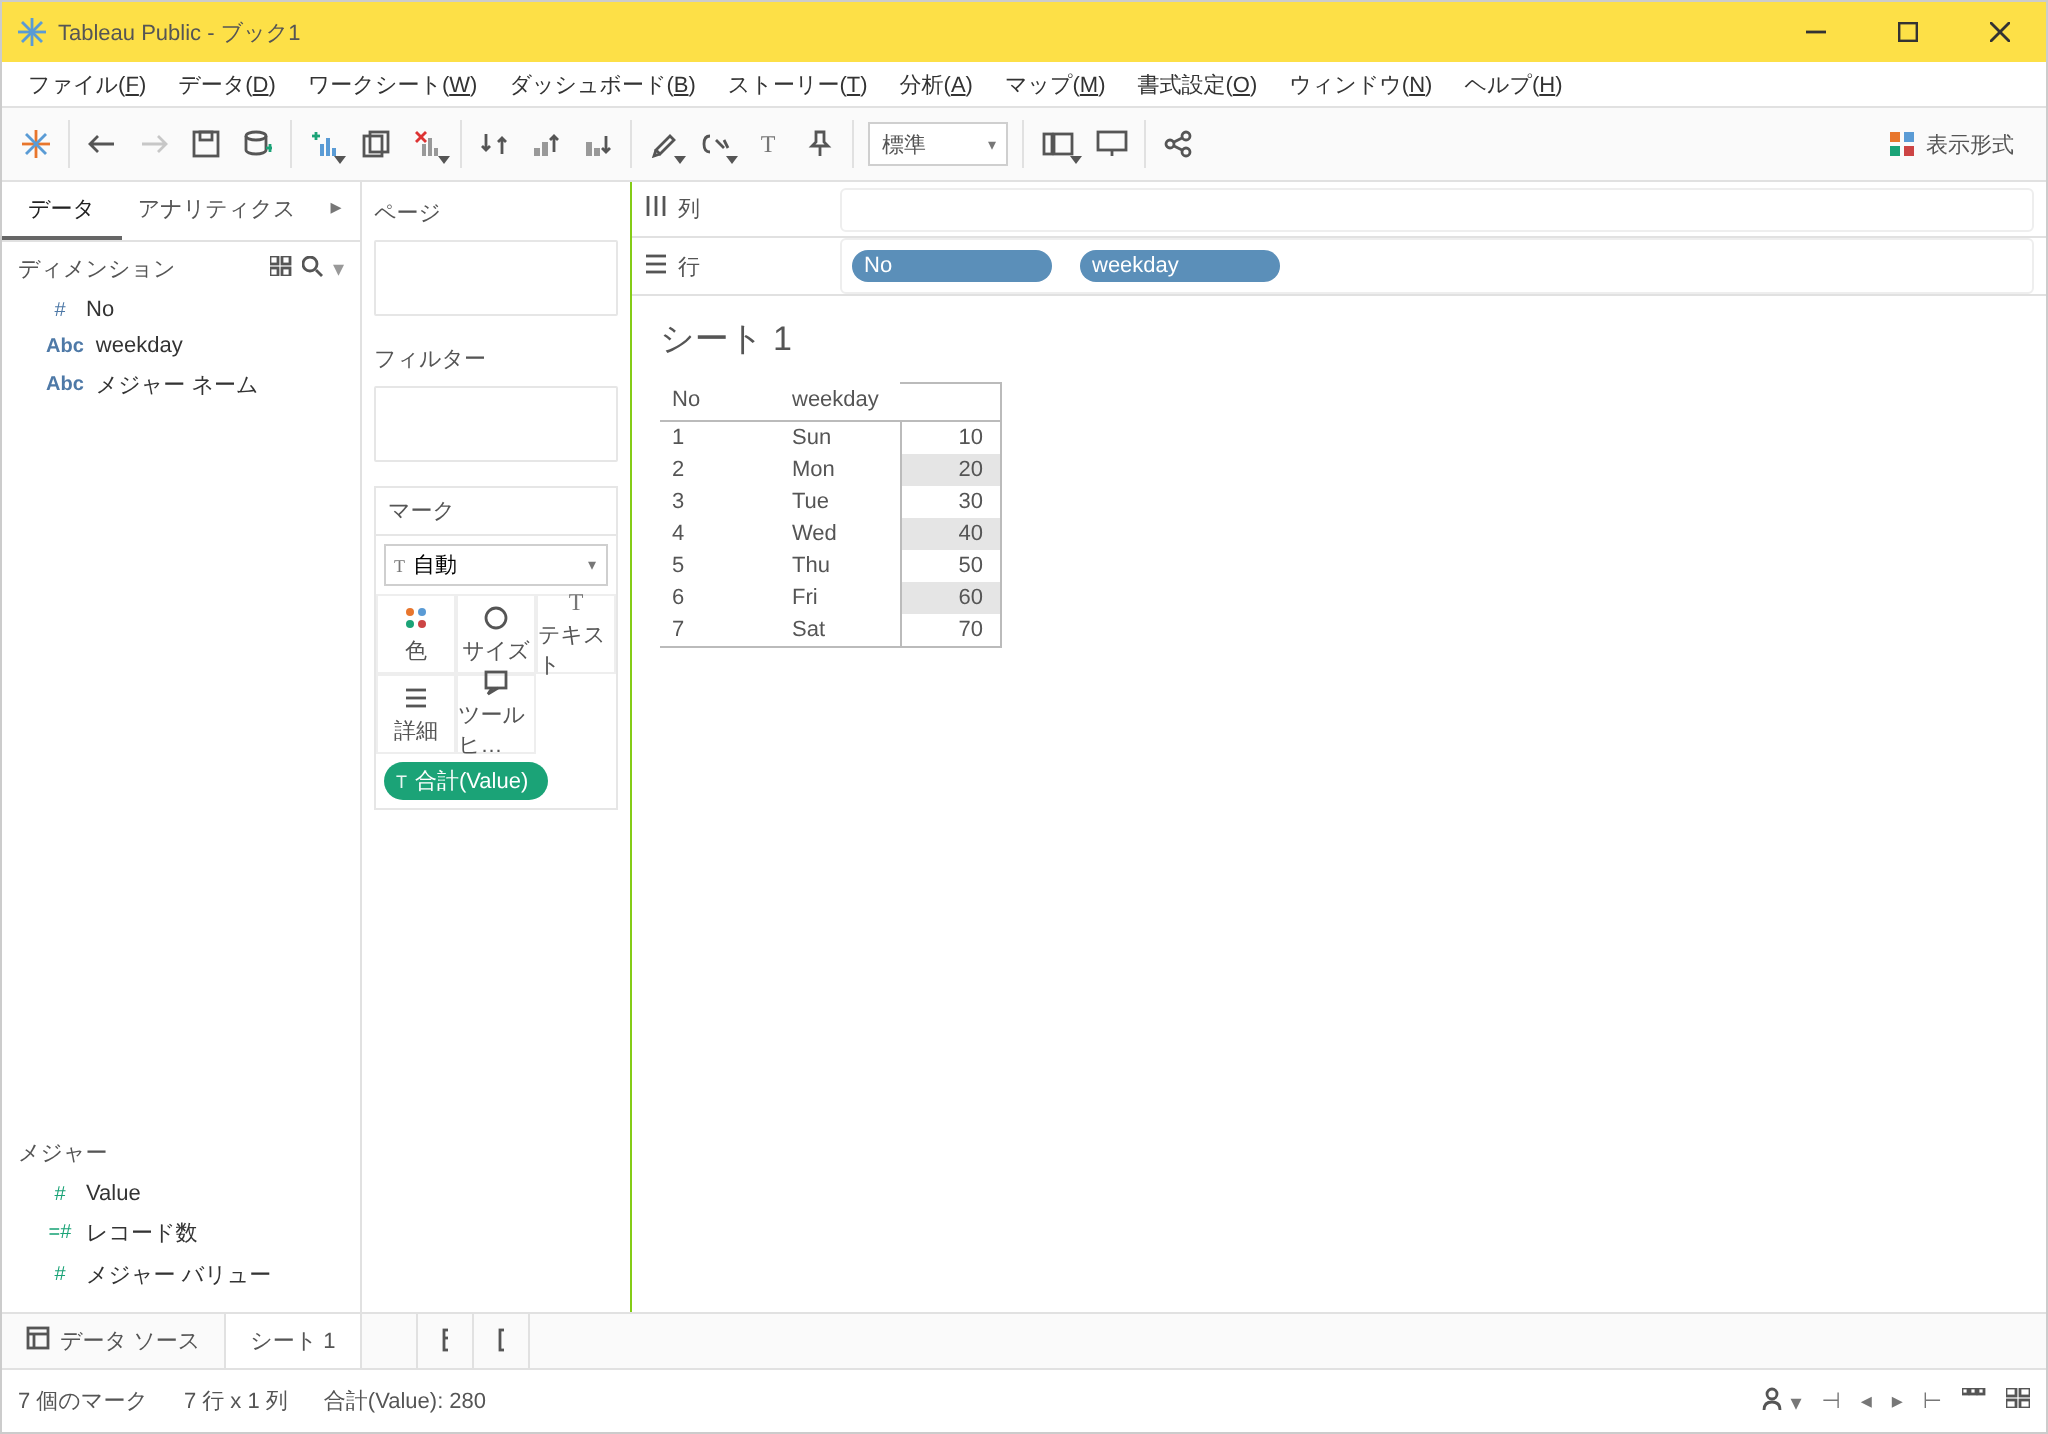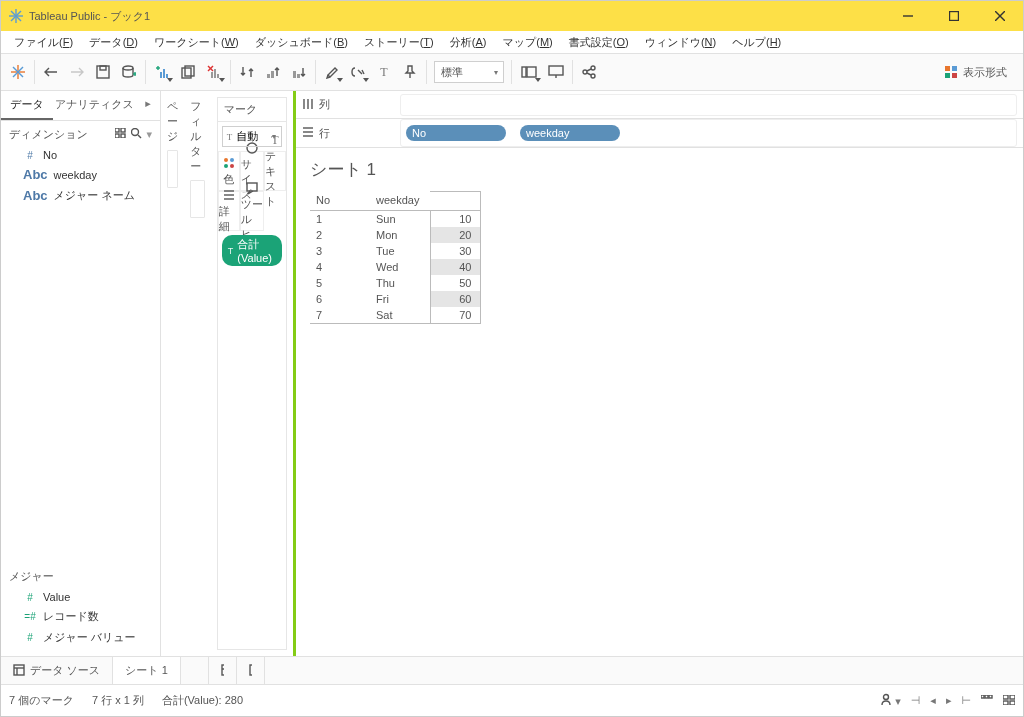--- a/index.html
+++ b/index.html
@@ -16,37 +16,37 @@
 .toolbar { height: 38px; display: flex; align-items: center; border-top: 1px solid #e1e1e1; border-bottom: 1px solid #e1e1e1; background: #fafafa; padding: 0 4px; }
 .toolbar-group { display: flex; align-items: center; height: 100%; }
 .toolbar-divider { width: 1px; height: 24px; background: #e1e1e1; margin: 0 3px; }
 .toolbar-btn { width: 26px; height: 26px; display: flex; align-items: center; justify-content: center; cursor: pointer; color: #555; border-radius: 2px; }
 .toolbar-btn.wide { width: auto; padding: 0 6px; gap: 3px;}
 .toolbar-select { border: 1px solid #cfcfcf; background: #fff; height: 22px; padding: 0 20px 0 6px; margin: 0 4px; position: relative; display: flex; align-items: center; min-width: 70px; color: #555;}
 .toolbar-select::after { content: "▾"; position: absolute; right: 5px; font-size: 8px; color: #777;}
 .toolbar-right { margin-left: auto; display: flex; align-items: center; gap: 6px; padding-right: 12px;}
 .showme { display: flex; align-items: center; gap: 5px; color: #555; cursor: pointer;}
 .content { flex: 1; display: flex; overflow: hidden; }
-.sidebar-left { width: 160px; border-right: 1px solid #e1e1e1; display: flex; flex-direction: column; }
+.sidebar-left { width: 180px; border-right: 1px solid #e1e1e1; display: flex; flex-direction: column; }
 .tabs-small { display: flex; border-bottom: 1px solid #e1e1e1; }
 .tab-small { flex: 1; text-align: center; padding: 6px 0; cursor: pointer; color: #555; }
 .tab-small.active { border-bottom: 2px solid #666; color: #222; font-weight: 500; }
 .tab-small.wider { flex: 1.6; }
 .tab-small-caret { width: 24px; text-align:center; padding:6px 0; color:#777; cursor:pointer;}
 .datasource { display: flex; align-items: center; padding: 4px 10px; gap: 6px; color: #555; border-bottom: 1px solid #e1e1e1; }
 .datasource .cyl { color: #5a9bd5; }
 .dim-head { display:flex; align-items:center; padding:6px 8px 4px; color:#555;}
 .dim-head-icons { margin-left:auto; display:flex; gap:4px; color:#999;}
 .field-row { display: flex; align-items: center; padding: 3px 10px 3px 22px; gap: 6px; cursor: pointer; color:#333;}
 .field-icon { width: 14px; text-align: center; font-size: 10px; }
 .field-icon.dim { color: #4e79a7; }
 .field-icon.meas { color: #1ba377; }
-.field-abc { color:#4e79a7; font-size:13px; font-weight:bold;}
+.field-abc { color:#4e79a7; font-size:10px; font-weight:bold;}
 .sidebar-measures-head { margin-top:auto;}
-.sidebar-mid { width: 135px; border-right: 3px solid #84cc16; display:flex; }
+.sidebar-mid { width: 135px; border-right: 1px solid #84cc16; display:flex; flex-direction:column; }
 .shelf-box { margin: 6px; }
 .shelf-title { color:#555; padding:2px 0 6px;}
 .shelf-body { border:1px solid #e6e6e6; min-height:38px; border-radius:1px;}
 .marks-card { margin:6px; border:1px solid #e6e6e6; }
 .marks-title { padding:4px 6px; color:#555; border-bottom:1px solid #e6e6e6;}
 .marks-type { margin:4px; border:1px solid #cfcfcf; display:flex; align-items:center; padding:2px 4px; gap:4px; position:relative;}
 .marks-type::after { content:"▾"; position:absolute; right:5px; font-size:8px; color:#777;}
 .marks-grid { display:grid; grid-template-columns: repeat(3,1fr); }
 .marks-cell { border:1px solid #eee; display:flex; flex-direction:column; align-items:center; justify-content:center; height:40px; gap:2px; font-size:9px; color:#555; cursor:pointer;}
 .marks-cell svg,.marks-cell .ico { height:14px; }

